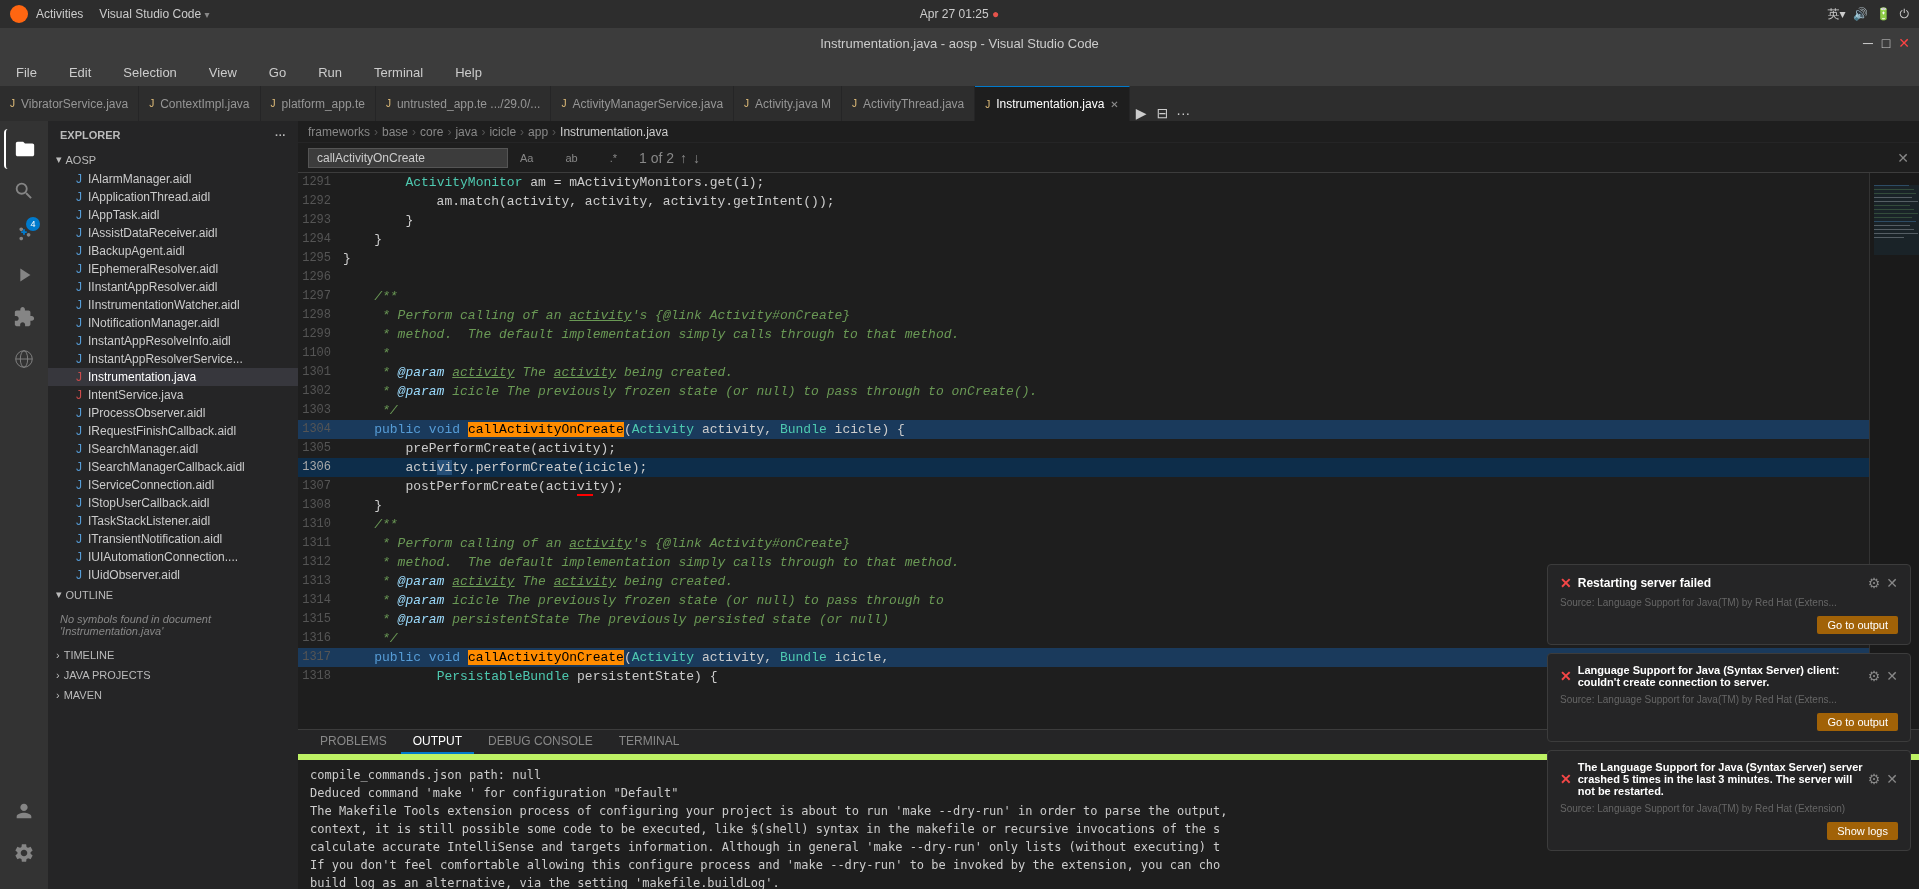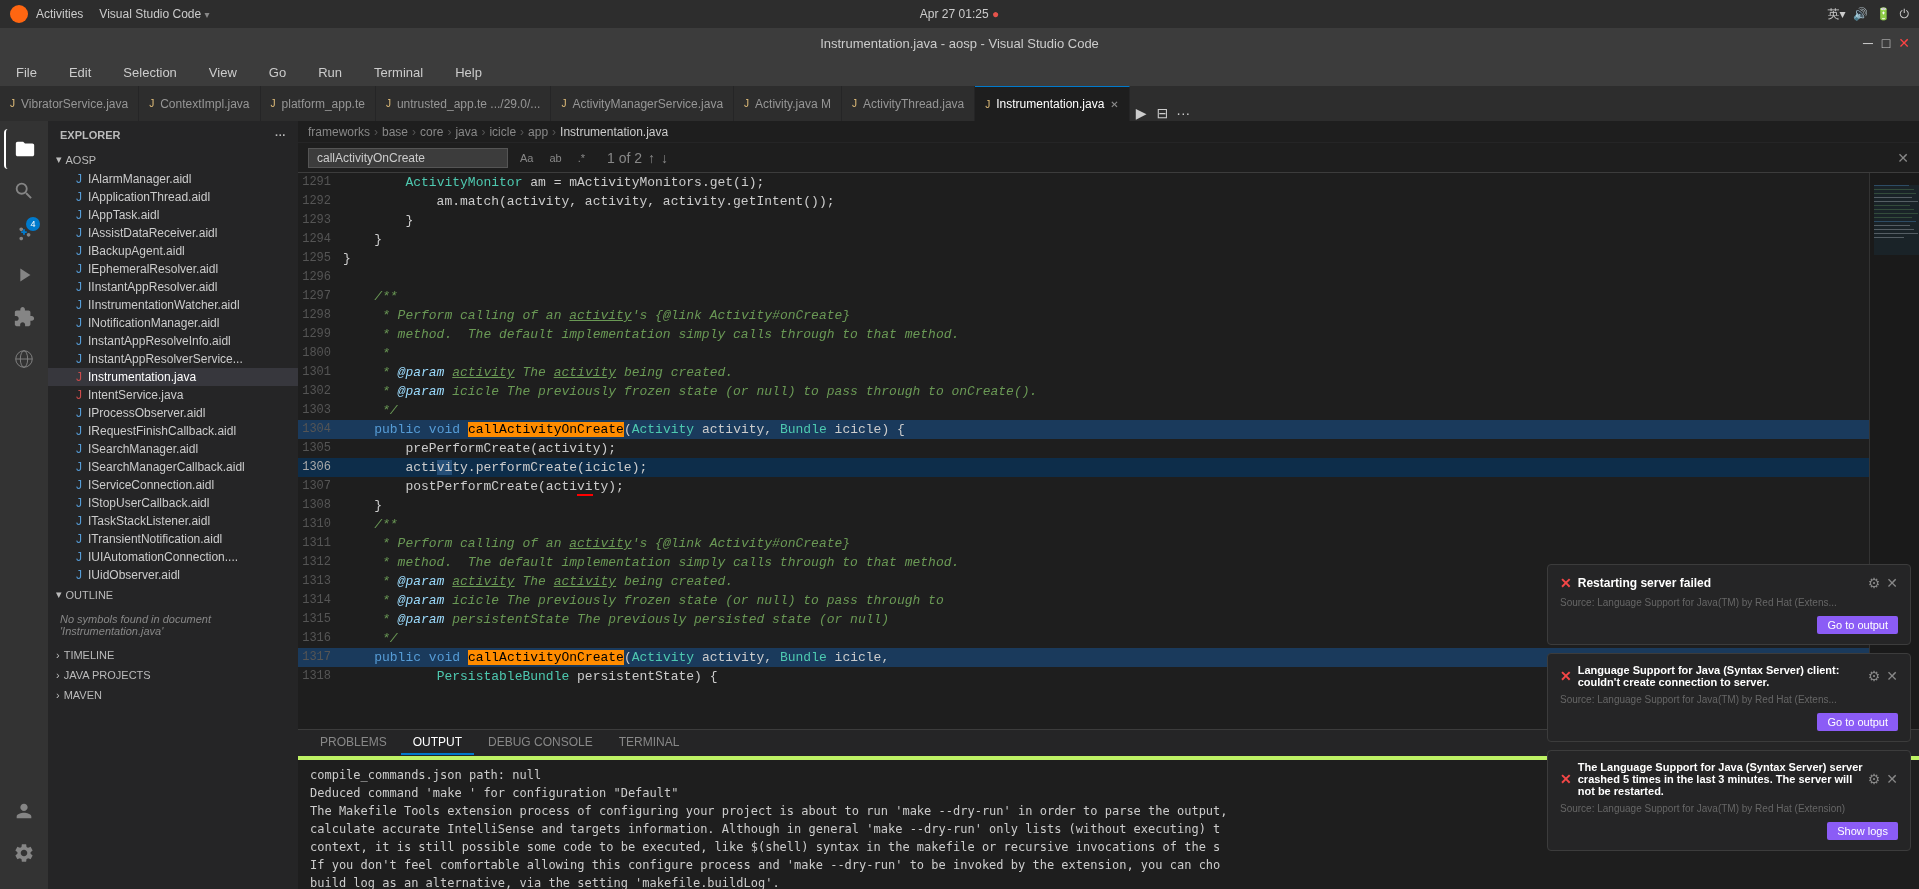--- a/index.html
+++ b/index.html
@@ -196,21 +196,21 @@
     }
     .search-input {
       background: #3c3c3c;
       border: 1px solid #555;
       color: #ccc;
       padding: 2px 8px;
       font-size: 12px;
       width: 200px;
       outline: none;
     }
-    .search-options { display: flex; gap: 4px; }
+    .search-options { display: flex; gap: 20px; }
     .search-opt-btn {
       padding: 1px 5px;
       background: transparent;
       border: 1px solid transparent;
       color: #888;
       cursor: pointer;
       font-size: 11px;
     }
     .search-result-info { color: #888; font-size: 14px; margin-left: 10px; }
     .search-nav-btn { background: transparent; border: none; color: #888; cursor: pointer; font-size: 14px; }
@@ -259,21 +259,21 @@
       display: flex;
       flex-direction: column;
     }
     .panel-tabs {
       height: 30px;
       background: #252526;
       display: flex;
       align-items: center;
       padding: 0 10px;
       gap: 2px;
-      border-bottom: 4px solid #bef264;
+      border-bottom: 6px solid #bef264;
     }
     .panel-tab {
       padding: 4px 12px;
       cursor: pointer;
       font-size: 12px;
       color: #888;
       border-bottom: 2px solid transparent;
     }
     .panel-tab.active { color: #fff; border-bottom-color: #007acc; }
     .panel-content {
@@ -319,21 +319,21 @@
       font-size: 12px;
       font-weight: bold;
       color: #fff;
     }
     .notif-error-icon { color: #f44747; font-size: 14px; }
     .notif-controls { display: flex; gap: 6px; align-items: center; }
     .notif-btn-icon { background: transparent; border: none; color: #888; cursor: pointer; font-size: 14px; }
     .notification-source { font-size: 10px; color: #666; margin-bottom: 8px; }
     .notification-actions { display: flex; justify-content: flex-end; gap: 6px; }
     .notif-action-btn {
-      background: #8b5cf6;
+      background: #a16207;
       color: #fff;
       border: none;
       padding: 3px 10px;
       font-size: 11px;
       cursor: pointer;
       border-radius: 2px;
     }
 
     
     ::-webkit-scrollbar { width: 6px; height: 6px; }
@@ -685,21 +685,21 @@
         </div>
         <div class="code-line">
           <span class="line-num">1298</span>
           <span class="line-content cm">     * Perform calling of an <span style="text-decoration:underline;">activity</span>'s {@link Activity#onCreate}</span>
         </div>
         <div class="code-line">
           <span class="line-num">1299</span>
           <span class="line-content cm">     * method.  The default implementation simply calls through to that method.</span>
         </div>
         <div class="code-line">
-          <span class="line-num">1800</span>
+          <span class="line-num">1100</span>
           <span class="line-content cm">     *</span>
         </div>
         <div class="code-line">
           <span class="line-num">1301</span>
           <span class="line-content cm">     * <span class="param">@param</span> <span style="text-decoration:underline;">activity</span> The <span style="text-decoration:underline;">activity</span> being created.</span>
         </div>
         <div class="code-line">
           <span class="line-num">1302</span>
           <span class="line-content cm">     * <span class="param">@param</span> icicle The previously frozen state (or null) to pass through to onCreate().</span>
         </div>
@@ -794,22 +794,22 @@
       <div class="panel-tabs">
         <div class="panel-tab">PROBLEMS</div>
         <div class="panel-tab active">OUTPUT</div>
         <div class="panel-tab">DEBUG CONSOLE</div>
         <div class="panel-tab">TERMINAL</div>
       </div>
       <div class="panel-content">
         <div>compile_commands.json path: null</div>
         <div>Deduced command 'make ' for configuration "Default"</div>
         <div>The Makefile Tools extension process of configuring your project is about to run 'make --dry-run' in order to parse the output,</div>
+        <div>context, it is still possible some code to be executed, like $(shell) syntax in the makefile or recursive invocations of the s</div>
         <div>calculate accurate IntelliSense and targets information. Although in general 'make --dry-run' only lists (without executing) t</div>
-        <div>context, it is still possible some code to be executed, like $(shell) syntax in the makefile or recursive invocations of the s</div>
         <div>If you don't feel comfortable allowing this configure process and 'make --dry-run' to be invoked by the extension, you can cho</div>
         <div>build log as an alternative, via the setting 'makefile.buildLog'.</div>
       </div>
     </div>
   </div>
 </div>
 
 <div class="notifications">
 
   <div class="notification">

